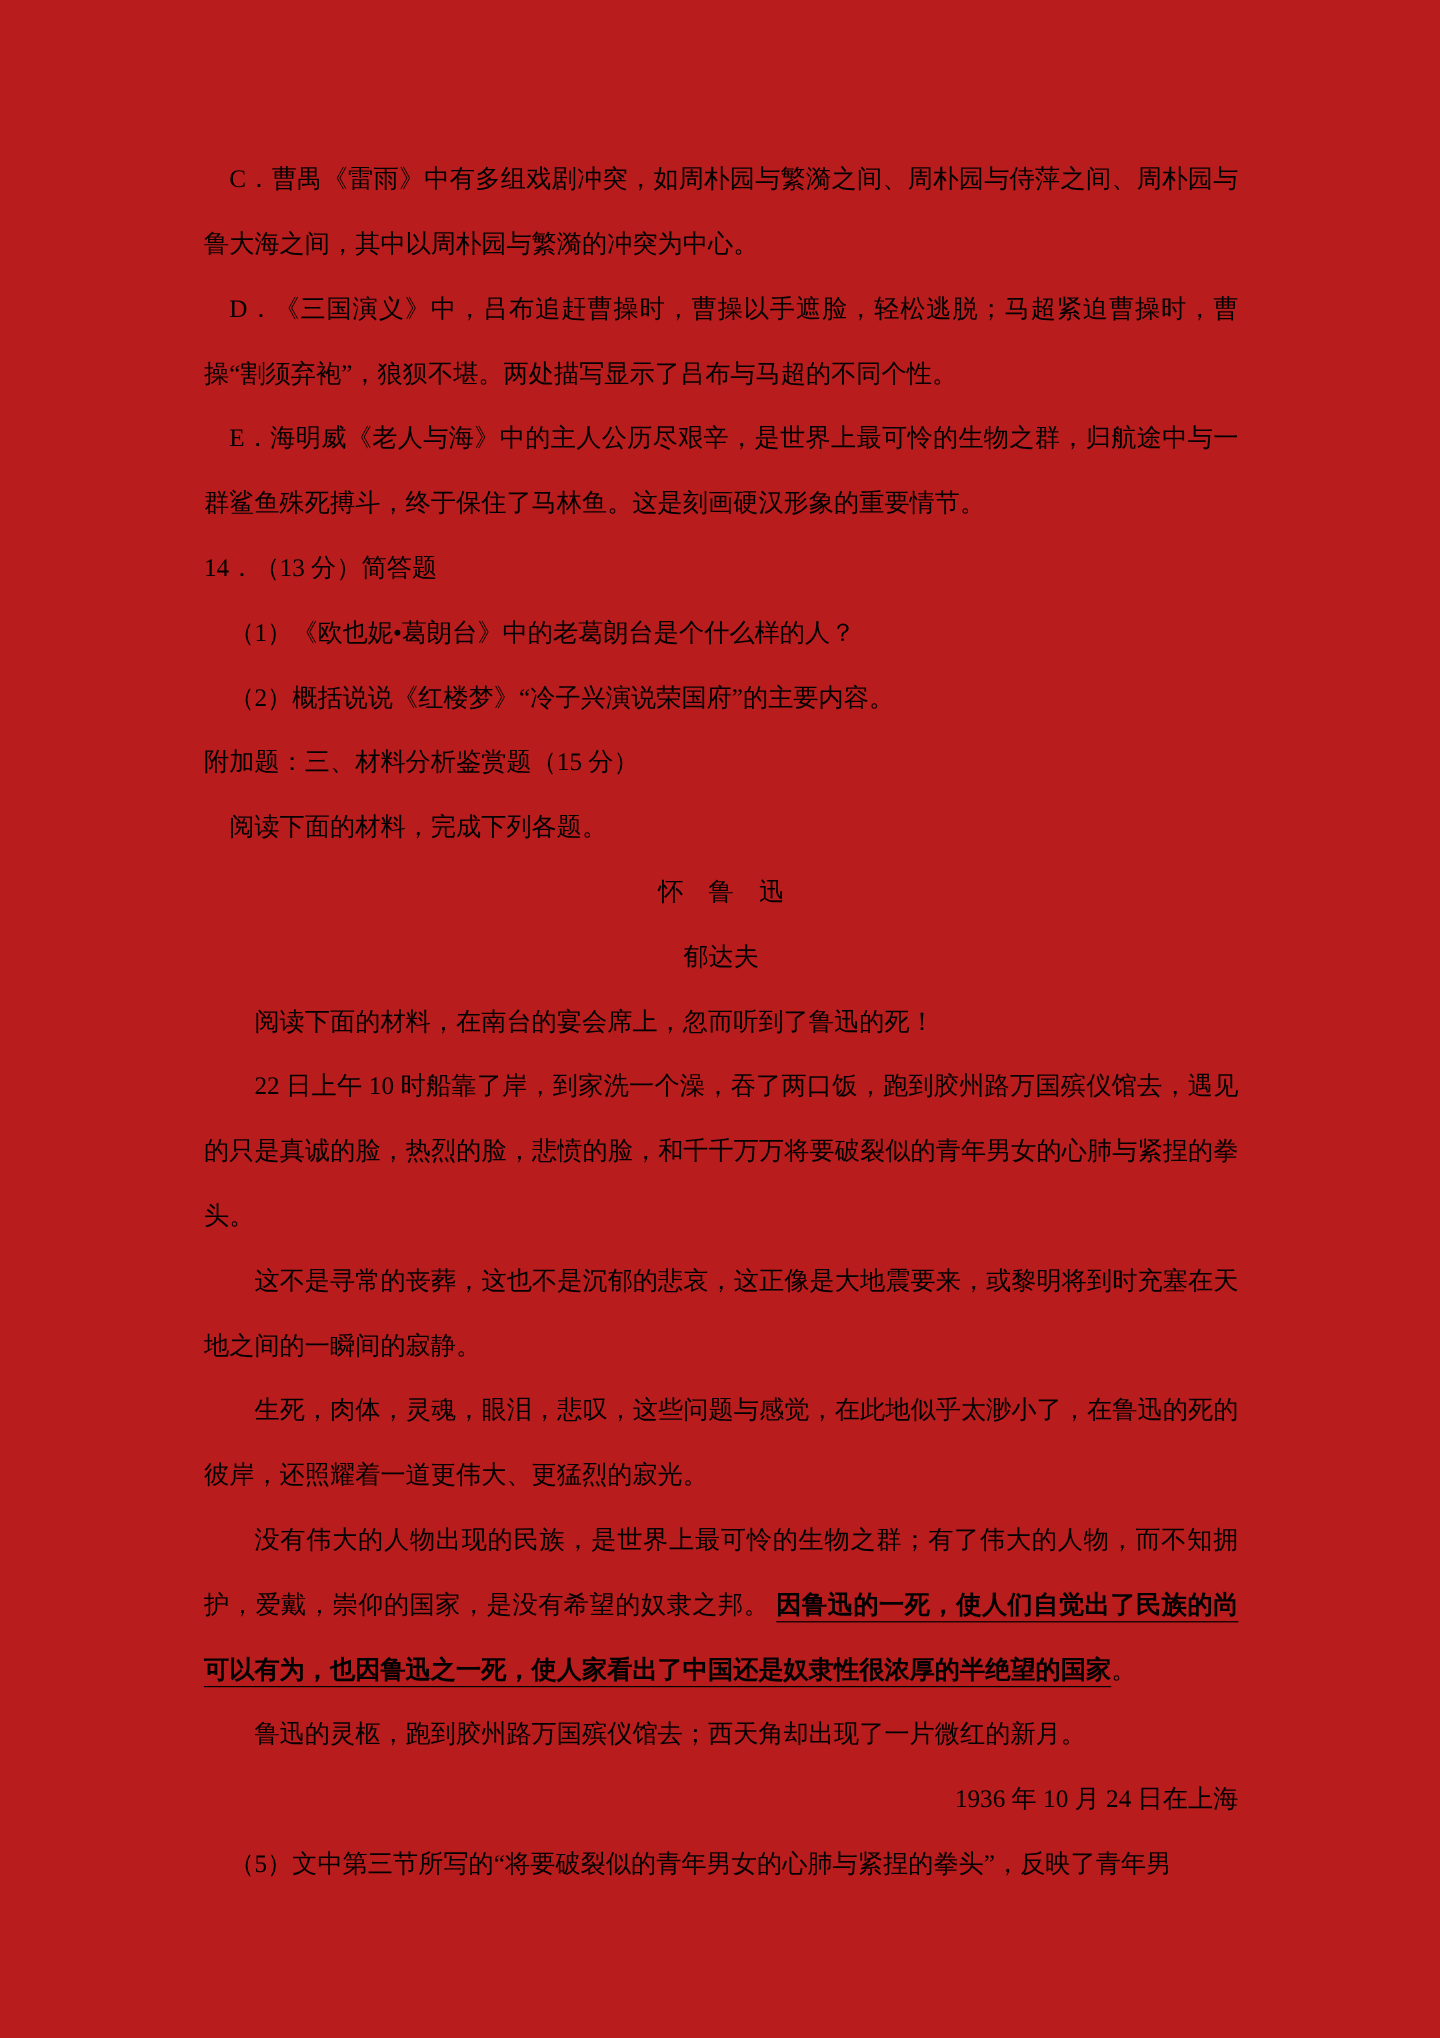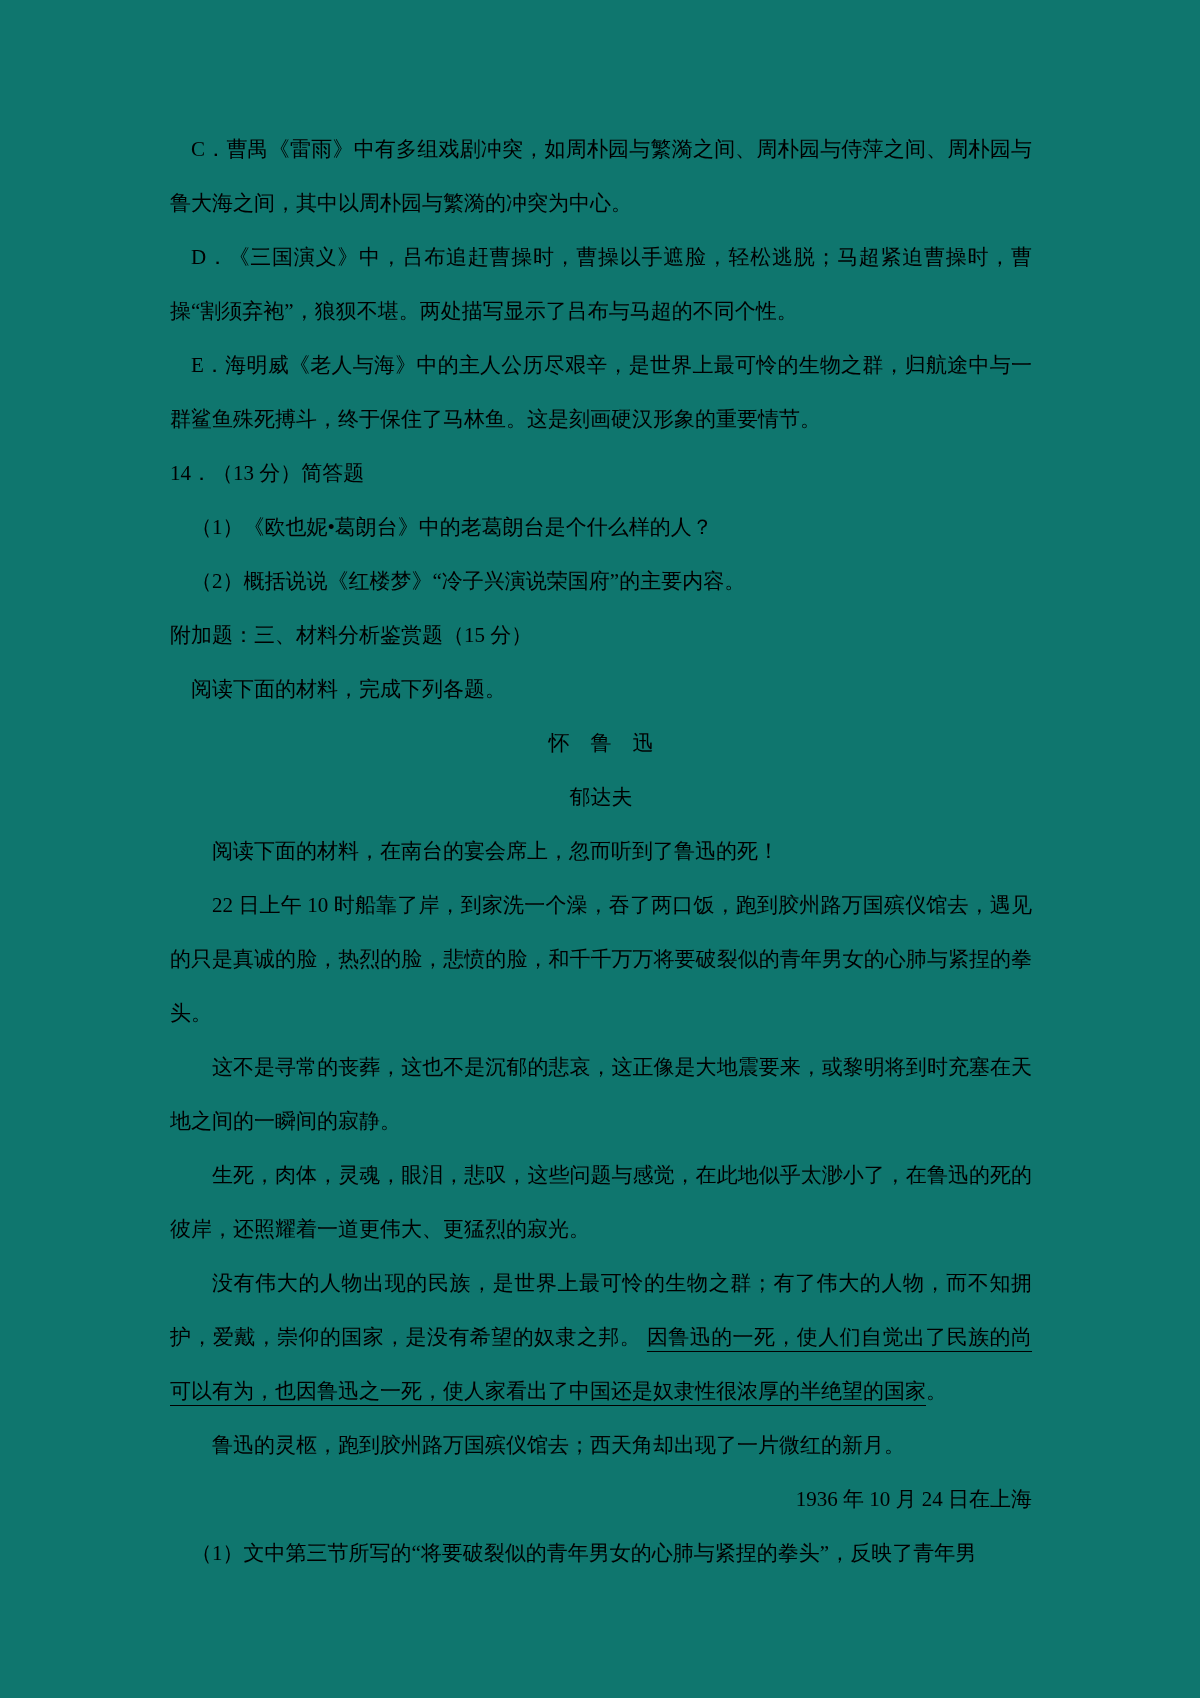--- a/index.html
+++ b/index.html
@@ -5,21 +5,21 @@
   html, body {
     margin: 0;
     padding: 0;
     background: #ffffff;
   }
   .page {
     position: relative;
     width: 1200px;
     height: 1698px;
     margin: 0 auto;
-    background: #0f766e;
+    background: #b91c1c;
     box-sizing: border-box;
     overflow: hidden;
     font-family: "Liberation Serif", "DejaVu Serif", serif;
     color: #000000;
   }
   .doc-body {
     position: absolute;
     left: 170px;
     top: 122px;
     width: 862px;
@@ -34,20 +34,21 @@
   .option  { text-indent: 1em; }
   .indent1 { text-indent: 1em; }
   .indent2 { text-indent: 2em; }
   .heading { font-weight: normal; }
   .center  { text-align: center; text-indent: 0; }
   .right   { text-align: right; text-indent: 0; }
   .underline {
     text-decoration: underline;
     text-underline-offset: 7px;
     text-decoration-thickness: 1px;
+    font-weight: bold;
   }
 </style>
 </head>
 <body>
 
 <div class="page">
   <div class="doc-body">
       <p class="para option"><span>C．曹禺《雷雨》中有多组戏剧冲突，如周朴园与繁漪之间、周朴园与侍萍之间、周朴园与鲁大海之间，其中以周朴园与繁漪的冲突为中心。</span></p>
       <p class="para option"><span>D．《三国演义》中，吕布追赶曹操时，曹操以手遮脸，轻松逃脱；马超紧迫曹操时，曹操“割须弃袍”，狼狈不堪。两处描写显示了吕布与马超的不同个性。</span></p>
       <p class="para option"><span>E．海明威《老人与海》中的主人公历尽艰辛，是世界上最可怜的生物之群，归航途中与一群鲨鱼殊死搏斗，终于保住了马林鱼。这是刻画硬汉形象的重要情节。</span></p>
@@ -58,15 +59,15 @@
       <p class="para indent1"><span>阅读下面的材料，完成下列各题。</span></p>
       <p class="para center"><span>怀　鲁　迅</span></p>
       <p class="para center"><span>郁达夫</span></p>
       <p class="para indent2"><span>阅读下面的材料，在南台的宴会席上，忽而听到了鲁迅的死！</span></p>
       <p class="para indent2"><span>22 日上午 10 时船靠了岸，到家洗一个澡，吞了两口饭，跑到胶州路万国殡仪馆去，遇见的只是真诚的脸，热烈的脸，悲愤的脸，和千千万万将要破裂似的青年男女的心肺与紧捏的拳头。</span></p>
       <p class="para indent2"><span>这不是寻常的丧葬，这也不是沉郁的悲哀，这正像是大地震要来，或黎明将到时充塞在天地之间的一瞬间的寂静。</span></p>
       <p class="para indent2"><span>生死，肉体，灵魂，眼泪，悲叹，这些问题与感觉，在此地似乎太渺小了，在鲁迅的死的彼岸，还照耀着一道更伟大、更猛烈的寂光。</span></p>
       <p class="para indent2"><span>没有伟大的人物出现的民族，是世界上最可怜的生物之群；有了伟大的人物，而不知拥护，爱戴，崇仰的国家，是没有希望的奴隶之邦。 </span><span class="underline">因鲁迅的一死，使人们自觉出了民族的尚可以有为，也因鲁迅之一死，使人家看出了中国还是奴隶性很浓厚的半绝望的国家</span><span>。</span></p>
       <p class="para indent2"><span>鲁迅的灵柩，跑到胶州路万国殡仪馆去；西天角却出现了一片微红的新月。</span></p>
       <p class="para right"><span>1936 年 10 月 24 日在上海</span></p>
-      <p class="para indent1"><span>（1）文中第三节所写的“将要破裂似的青年男女的心肺与紧捏的拳头”，反映了青年男</span></p>
+      <p class="para indent1"><span>（5）文中第三节所写的“将要破裂似的青年男女的心肺与紧捏的拳头”，反映了青年男</span></p>
     </div>
 </div>
 
 </body></html>

